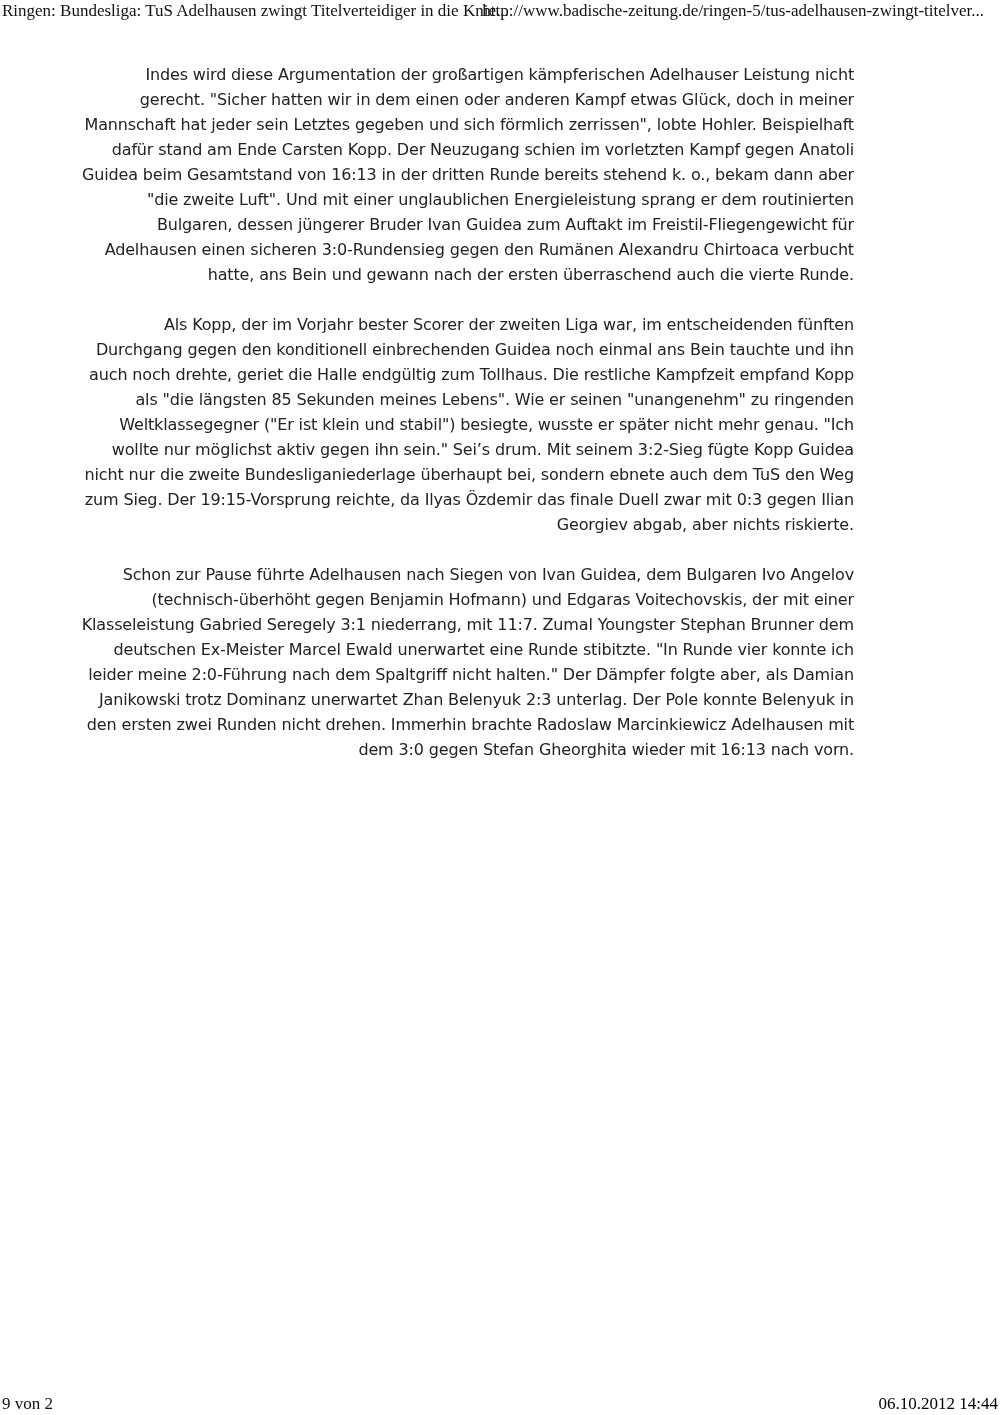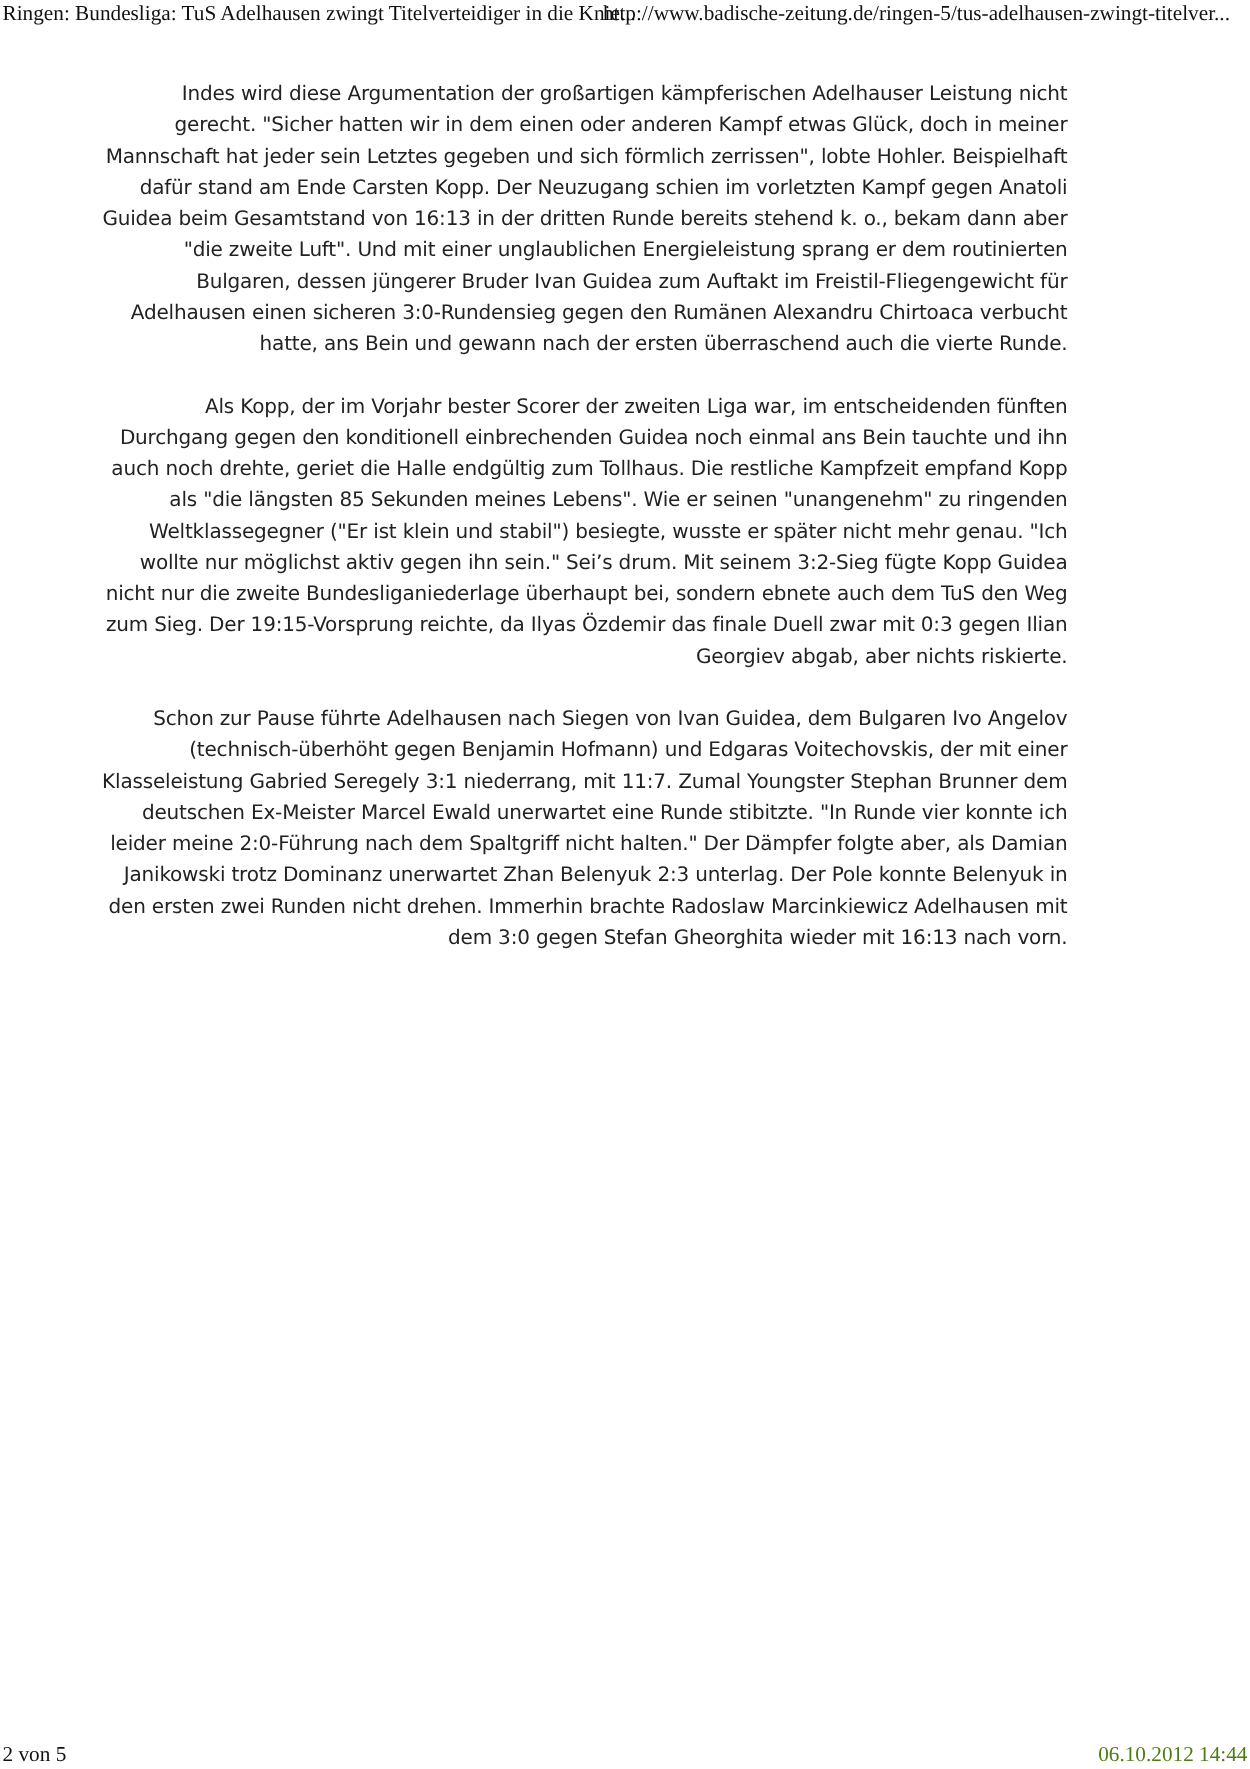--- a/index.html
+++ b/index.html
@@ -5,28 +5,28 @@
   html, body { margin: 0; padding: 0; background: #ffffff; }
   body { width: 1000px; height: 1415px; position: relative; overflow: hidden; color: #222; }
   .hdr { position: absolute; top: 0; font-family: "Liberation Serif", serif; font-size: 17px; color: #111; white-space: nowrap; line-height: 22px; }
   .hdr-left { left: 2px; }
   .hdr-right { right: 16px; }
   .article { position: absolute; left: 79px; top: 62px; width: 775px; font-family: "DejaVu Sans", sans-serif; font-size: 16px; line-height: 25px; color: #222; }
   .article p { margin: 0 0 25px 0; white-space: normal; letter-spacing: -0.15px; text-align: right; }
   .author { text-align: right; margin-top: 0; padding-right: 5px; }
   .ftr { position: absolute; top: 1394px; font-family: "Liberation Serif", serif; font-size: 17px; color: #111; line-height: 20px; }
   .ftr-left { left: 2px; }
-  .ftr-right { right: 2px; color: #4d7c0f; }
+  .ftr-right { right: 2px; color: #000000; }
 </style>
 </head>
 <body>
 
 <div class="hdr hdr-left">Ringen: Bundesliga: TuS Adelhausen zwingt Titelverteidiger in die Knie...</div>
 <div class="hdr hdr-right">http://www.badische-zeitung.de/ringen-5/tus-adelhausen-zwingt-titelver...</div>
 
 <div class="article">
   <p>Indes wird diese Argumentation der großartigen kämpferischen Adelhauser Leistung nicht gerecht. "Sicher hatten wir in dem einen oder anderen Kampf etwas Glück, doch in meiner Mannschaft hat jeder sein Letztes gegeben und sich förmlich zerrissen", lobte Hohler. Beispielhaft dafür stand am Ende Carsten Kopp. Der Neuzugang schien im vorletzten Kampf gegen Anatoli Guidea beim Gesamtstand von 16:13 in der dritten Runde bereits stehend k. o., bekam dann aber "die zweite Luft". Und mit einer unglaublichen Energieleistung sprang er dem routinierten Bulgaren, dessen jüngerer Bruder Ivan Guidea zum Auftakt im Freistil-Fliegengewicht für Adelhausen einen sicheren 3:0-Rundensieg gegen den Rumänen Alexandru Chirtoaca verbucht hatte, ans Bein und gewann nach der ersten überraschend auch die vierte Runde.</p>
   <p>Als Kopp, der im Vorjahr bester Scorer der zweiten Liga war, im entscheidenden fünften Durchgang gegen den konditionell einbrechenden Guidea noch einmal ans Bein tauchte und ihn auch noch drehte, geriet die Halle endgültig zum Tollhaus. Die restliche Kampfzeit empfand Kopp als "die längsten 85 Sekunden meines Lebens". Wie er seinen "unangenehm" zu ringenden Weltklassegegner ("Er ist klein und stabil") besiegte, wusste er später nicht mehr genau. "Ich wollte nur möglichst aktiv gegen ihn sein." Sei’s drum. Mit seinem 3:2-Sieg fügte Kopp Guidea nicht nur die zweite Bundesliganiederlage überhaupt bei, sondern ebnete auch dem TuS den Weg zum Sieg. Der 19:15-Vorsprung reichte, da Ilyas Özdemir das finale Duell zwar mit 0:3 gegen Ilian Georgiev abgab, aber nichts riskierte.</p>
   <p>Schon zur Pause führte Adelhausen nach Siegen von Ivan Guidea, dem Bulgaren Ivo Angelov (technisch-überhöht gegen Benjamin Hofmann) und Edgaras Voitechovskis, der mit einer Klasseleistung Gabried Seregely 3:1 niederrang, mit 11:7. Zumal Youngster Stephan Brunner dem deutschen Ex-Meister Marcel Ewald unerwartet eine Runde stibitzte. "In Runde vier konnte ich leider meine 2:0-Führung nach dem Spaltgriff nicht halten." Der Dämpfer folgte aber, als Damian Janikowski trotz Dominanz unerwartet Zhan Belenyuk 2:3 unterlag. Der Pole konnte Belenyuk in den ersten zwei Runden nicht drehen. Immerhin brachte Radoslaw Marcinkiewicz Adelhausen mit dem 3:0 gegen Stefan Gheorghita wieder mit 16:13 nach vorn.</p>
 </div>
 
-<div class="ftr ftr-left">2 von 5</div>
+<div class="ftr ftr-left">9 von 2</div>
 <div class="ftr ftr-right">06.10.2012 14:44</div>
 
 </body></html>

